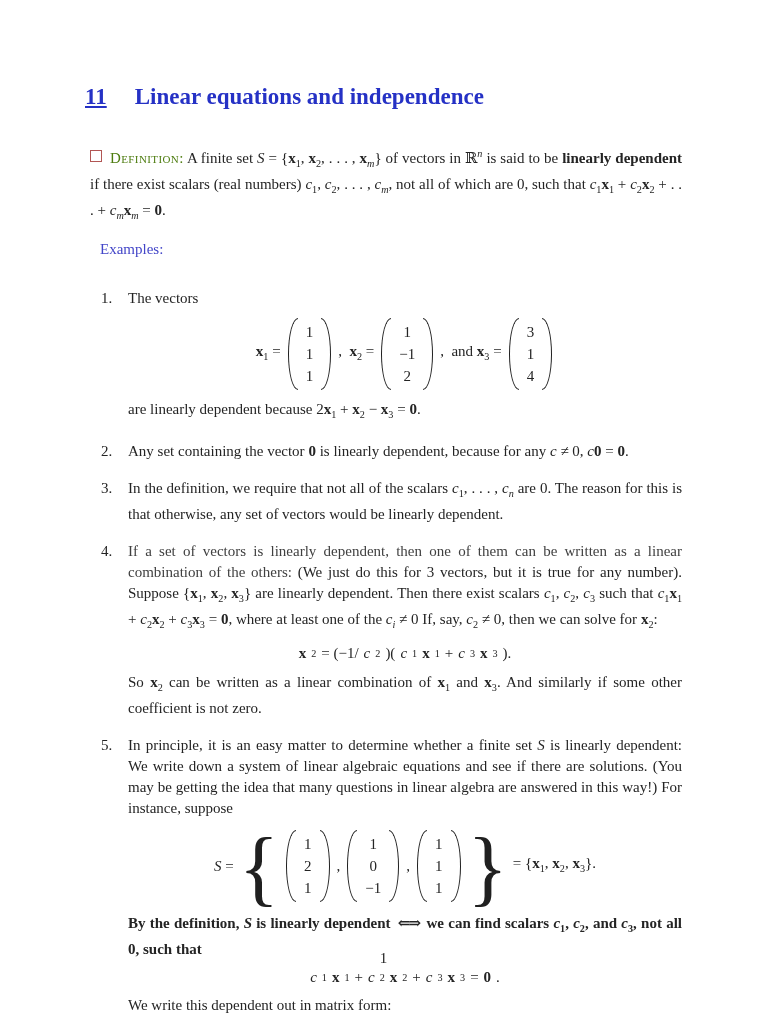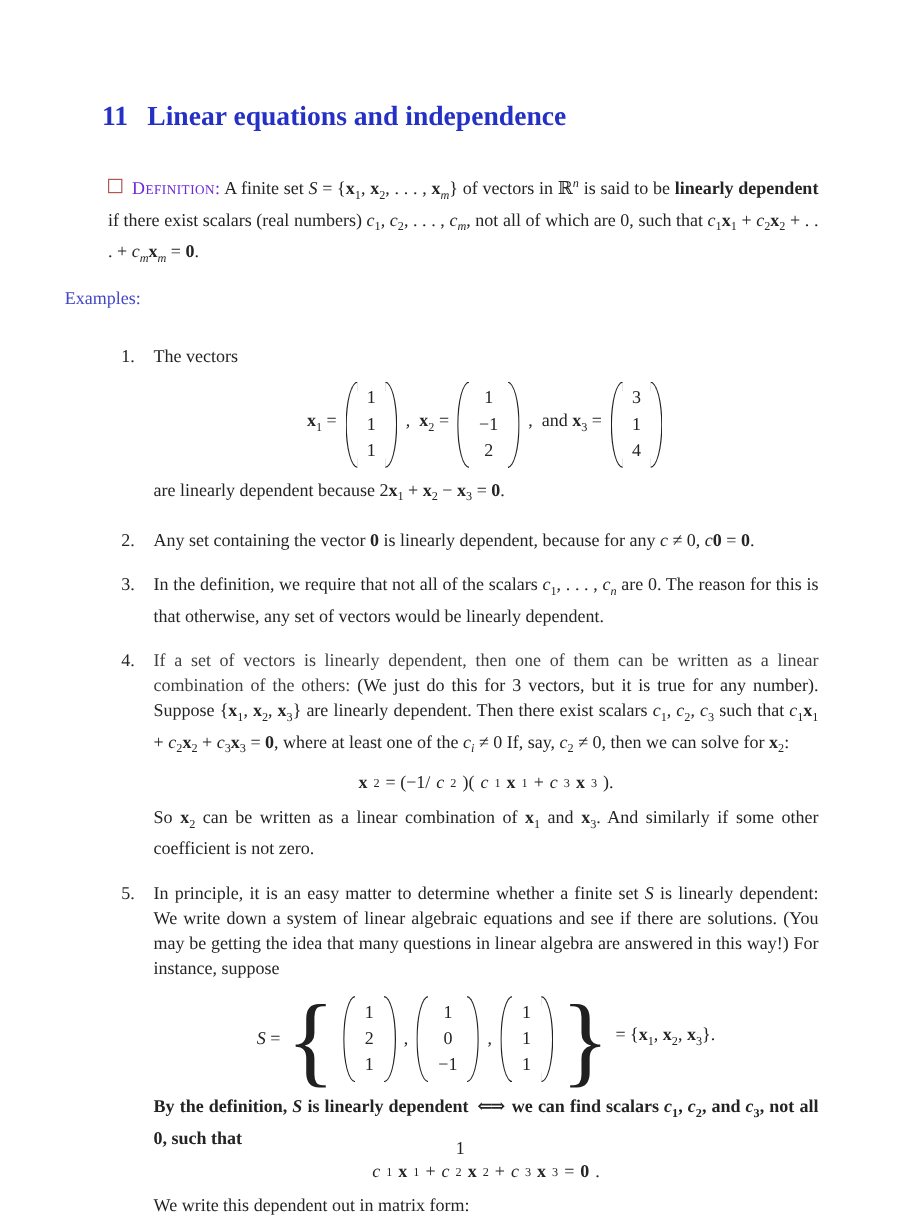--- a/index.html
+++ b/index.html
@@ -4,26 +4,26 @@
 <style>
   html,body { margin:0; padding:0; background:#ffffff; }
   .page {
     position:relative; width:768px; height:1024px; overflow:hidden;
     background:#ffffff; color:#242424;
     font-family:"Liberation Serif","DejaVu Serif","DejaVu Sans",serif;
     font-size:15px; line-height:21px;
   }
   
   .title { margin:84px 86px 0 85px; color:#2531c5; font-weight:bold; font-size:23px; line-height:26px; }
-  .title .tnum { margin-right:16px; }
+  .title .tnum { margin-right:28px;text-decoration:underline; }
   
   .def { margin:33px 86px 0 90px; text-align:justify; }
   .defbox { display:inline-block; width:10px; height:10px; border:1.3px solid #b25654; margin-right:8px; vertical-align:1px; }
-  .deflabel { color:#6d28d9; font-variant:small-caps; letter-spacing:0.4px; }
-  .examples { margin:13px 86px 0 54px; color:#4245c8; }
+  .deflabel { color:#4d7c0f; font-variant:small-caps; letter-spacing:0.4px; }
+  .examples { margin:13px 86px 0 100px; color:#4245c8; }
   
   .list { margin:0 86px 0 128px; }
   .item { position:relative; margin-top:16px; text-align:justify; }
   .num { position:absolute; left:-27px; top:0; text-align:left; }
   .blue { color:#404040; }
   
   .disp { display:flex; justify-content:center; align-items:center; gap:5px; margin:9px 0; text-align:left; }
   .cvec { display:inline-flex; align-items:stretch; margin:0 2px; }
   .par { width:9px; flex:0 0 9px; }
   .pl { border:1.6px solid #202020; border-right:0; border-top-left-radius:100% 50%; border-bottom-left-radius:100% 50%; }

